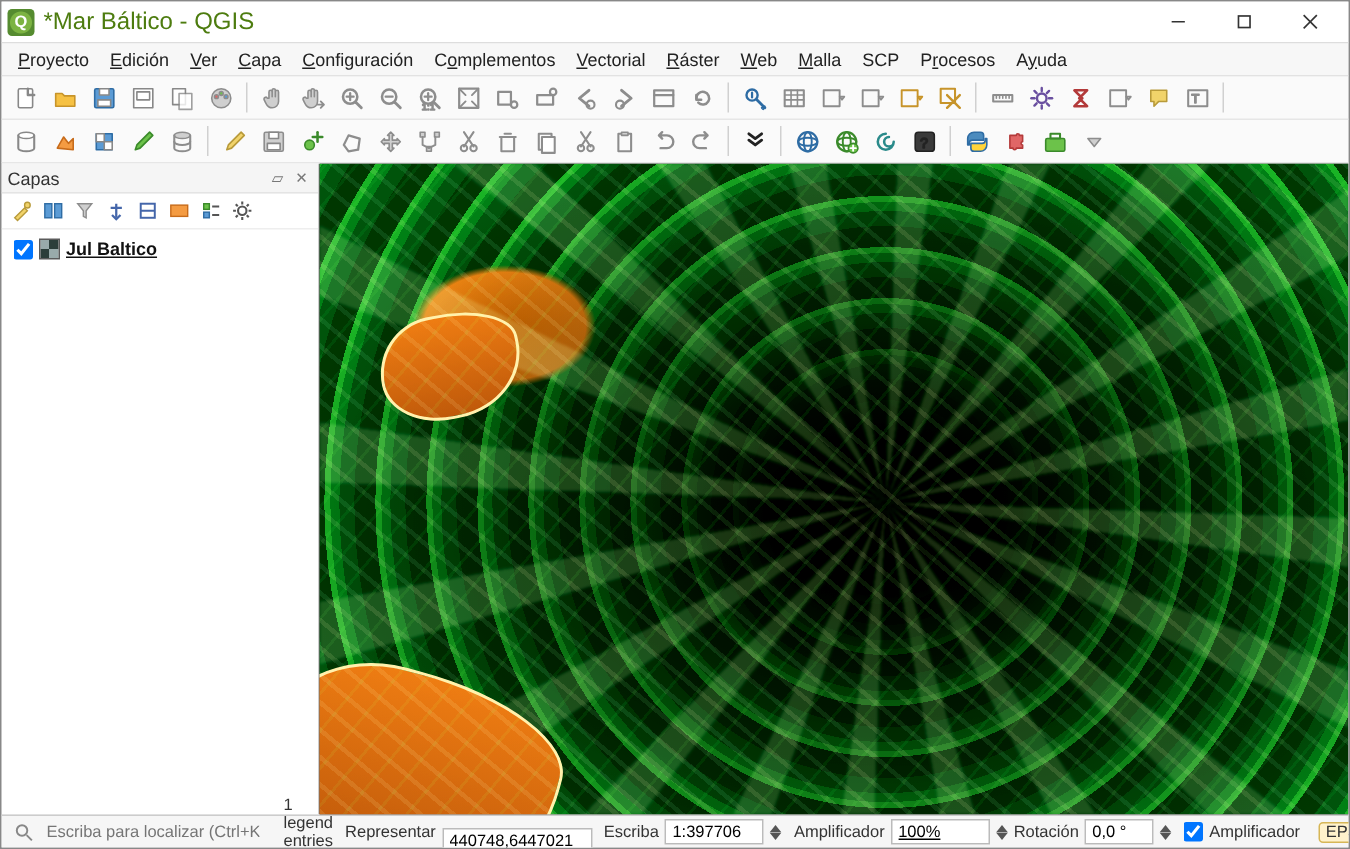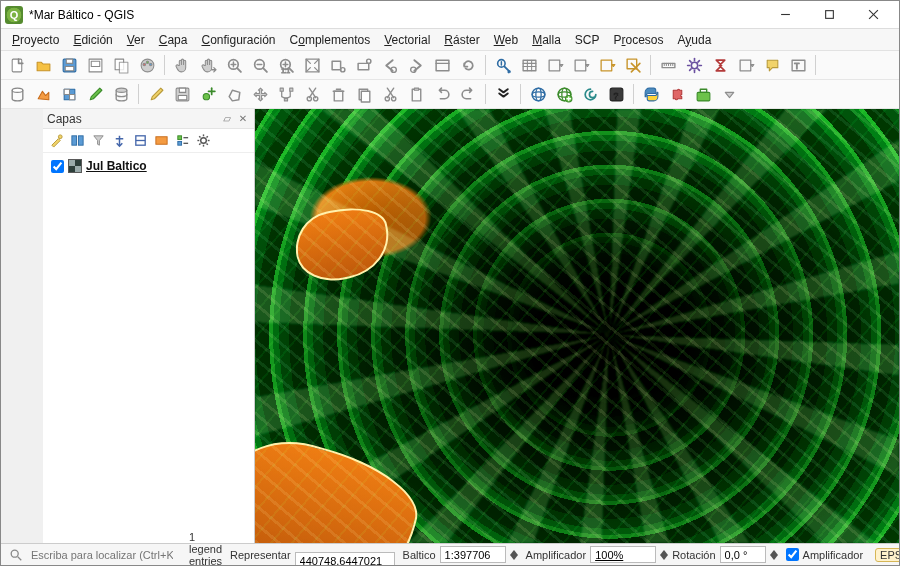--- a/index.html
+++ b/index.html
@@ -1,40 +1,40 @@
 <!DOCTYPE html>
 <html><head>
 <meta charset="utf-8">
 <style>
   * { box-sizing: border-box; margin: 0; padding: 0; font-family: "Segoe UI", Tahoma, sans-serif; }
   body { width: 900px; height: 566px; overflow: hidden; background: #f0f0f0; display: flex; flex-direction: column; border: 1px solid #888; }
 
   
   .titlebar { height: 28px; background: #fff; display: flex; align-items: center; padding: 0 4px; border-bottom: 1px solid #ddd; }
   .titlebar .app-icon { width: 18px; height: 18px; margin-right: 6px; border-radius: 3px; background: radial-gradient(circle at 50% 50%, #7cb342 55%, #558b2f 60%); display:flex;align-items:center;justify-content:center;color:#fff;font-size:11px;font-weight:bold; }
-  .titlebar .title { font-size: 12px; color: #000000; flex: 1; }
+  .titlebar .title { font-size: 16px; color: #4d7c0f; flex: 1; }
   .winbtn { width: 44px; height: 28px; display: flex; align-items: center; justify-content: center; color:#333; font-size: 12px; }
   .winbtn svg { width: 11px; height: 11px; }
 
   
   .menubar { height: 22px; background: #f7f7f7; display: flex; align-items: center; padding: 0 4px; font-size: 12px; color:#222; border-bottom: 1px solid #e2e2e2; }
   .menubar .menu { padding: 0 7px; cursor: default; }
   .menubar .menu u { text-decoration: underline; }
 
   
   .toolrow { display: flex; align-items: center; padding: 2px 4px; gap: 2px; background:#fafafa; border-bottom: 1px solid #e6e6e6; overflow: hidden; white-space: nowrap;}
   .tbtn { width: 24px; height: 24px; display:flex; align-items:center; justify-content:center; border-radius:3px; color:#555; }
   .tsep { width: 1px; height: 20px; background: #d0d0d0; margin: 0 3px; }
   .tbtn svg { width: 17px; height: 17px; }
 
   
   .mainrow { flex: 1; display: flex; overflow: hidden; }
 
   
-  .panel { width: 212px; background: #fff; border-right: 1px solid #ccc; display: flex; flex-direction: column; font-size: 12px; margin-left: 42px; }
+  .panel { width: 212px; background: #fff; border-right: 1px solid #ccc; display: flex; flex-direction: column; font-size: 12px; }
   .panel-header { height: 20px; display:flex; align-items:center; justify-content:space-between; padding: 0 4px; border-bottom: 1px solid #e4e4e4; color:#333; background:#f5f5f5;}
   .panel-header .ph-btns { display:flex; gap:2px; color:#777;}
   .panel-header .phb { width:14px;height:14px;display:flex;align-items:center;justify-content:center;font-size:10px;cursor:default;}
   .panel-tb { height: 24px; display:flex; align-items:center; gap:3px; padding: 2px 4px; border-bottom:1px solid #eee; }
   .panel-tb .pbtn { width:18px;height:18px;display:flex;align-items:center;justify-content:center;border-radius:2px;color:#555;}
   .layer-list { flex:1; padding: 4px 2px; overflow:auto; }
   .layer-item { display:flex; align-items:center; gap:4px; padding:2px 6px; }
   .layer-item input[type=checkbox]{ width:13px;height:13px;}
   .layer-icon { width:14px;height:14px; background: conic-gradient(#2c3e3a 0 25%, #9aa 0 50%, #2c3e3a 0 75%, #9aa 0); border:1px solid #5a5a5a;}
   .layer-label { font-weight: bold; text-decoration: underline; color:#111; }
@@ -506,21 +506,21 @@
   <span>1 legend entries r</span>
   <span class="sep"></span>
   <span>Representar</span>
   <input class="sinput" style="width: 100px; margin-top: 12px;" value="440748,6447021">
   <span class="sbtn">
     <svg viewBox="0 0 16 16" stroke="#555" fill="none" stroke-width="1.3">
         <path d="M2 8a6 6 0 0 1 12 0M2 8a6 6 0 0 0 12 0"></path>
         <path d="M8 2v12M2 8h12"></path>
       </svg>
   </span>
-  <span>Baltico</span>
+  <span>Escriba</span>
   <input class="sinput" style="width: 66px;" value="1:397706">
   <span class="spin">
       <svg viewBox="0 0 8 5">
         <path d="M0 5 L4 0 L8 5 Z" fill="#555"></path>
       </svg>
       <svg viewBox="0 0 8 5">
         <path d="M0 0 L4 5 L8 0 Z" fill="#555"></path>
       </svg>
     </span>
   <span class="sbtn">

